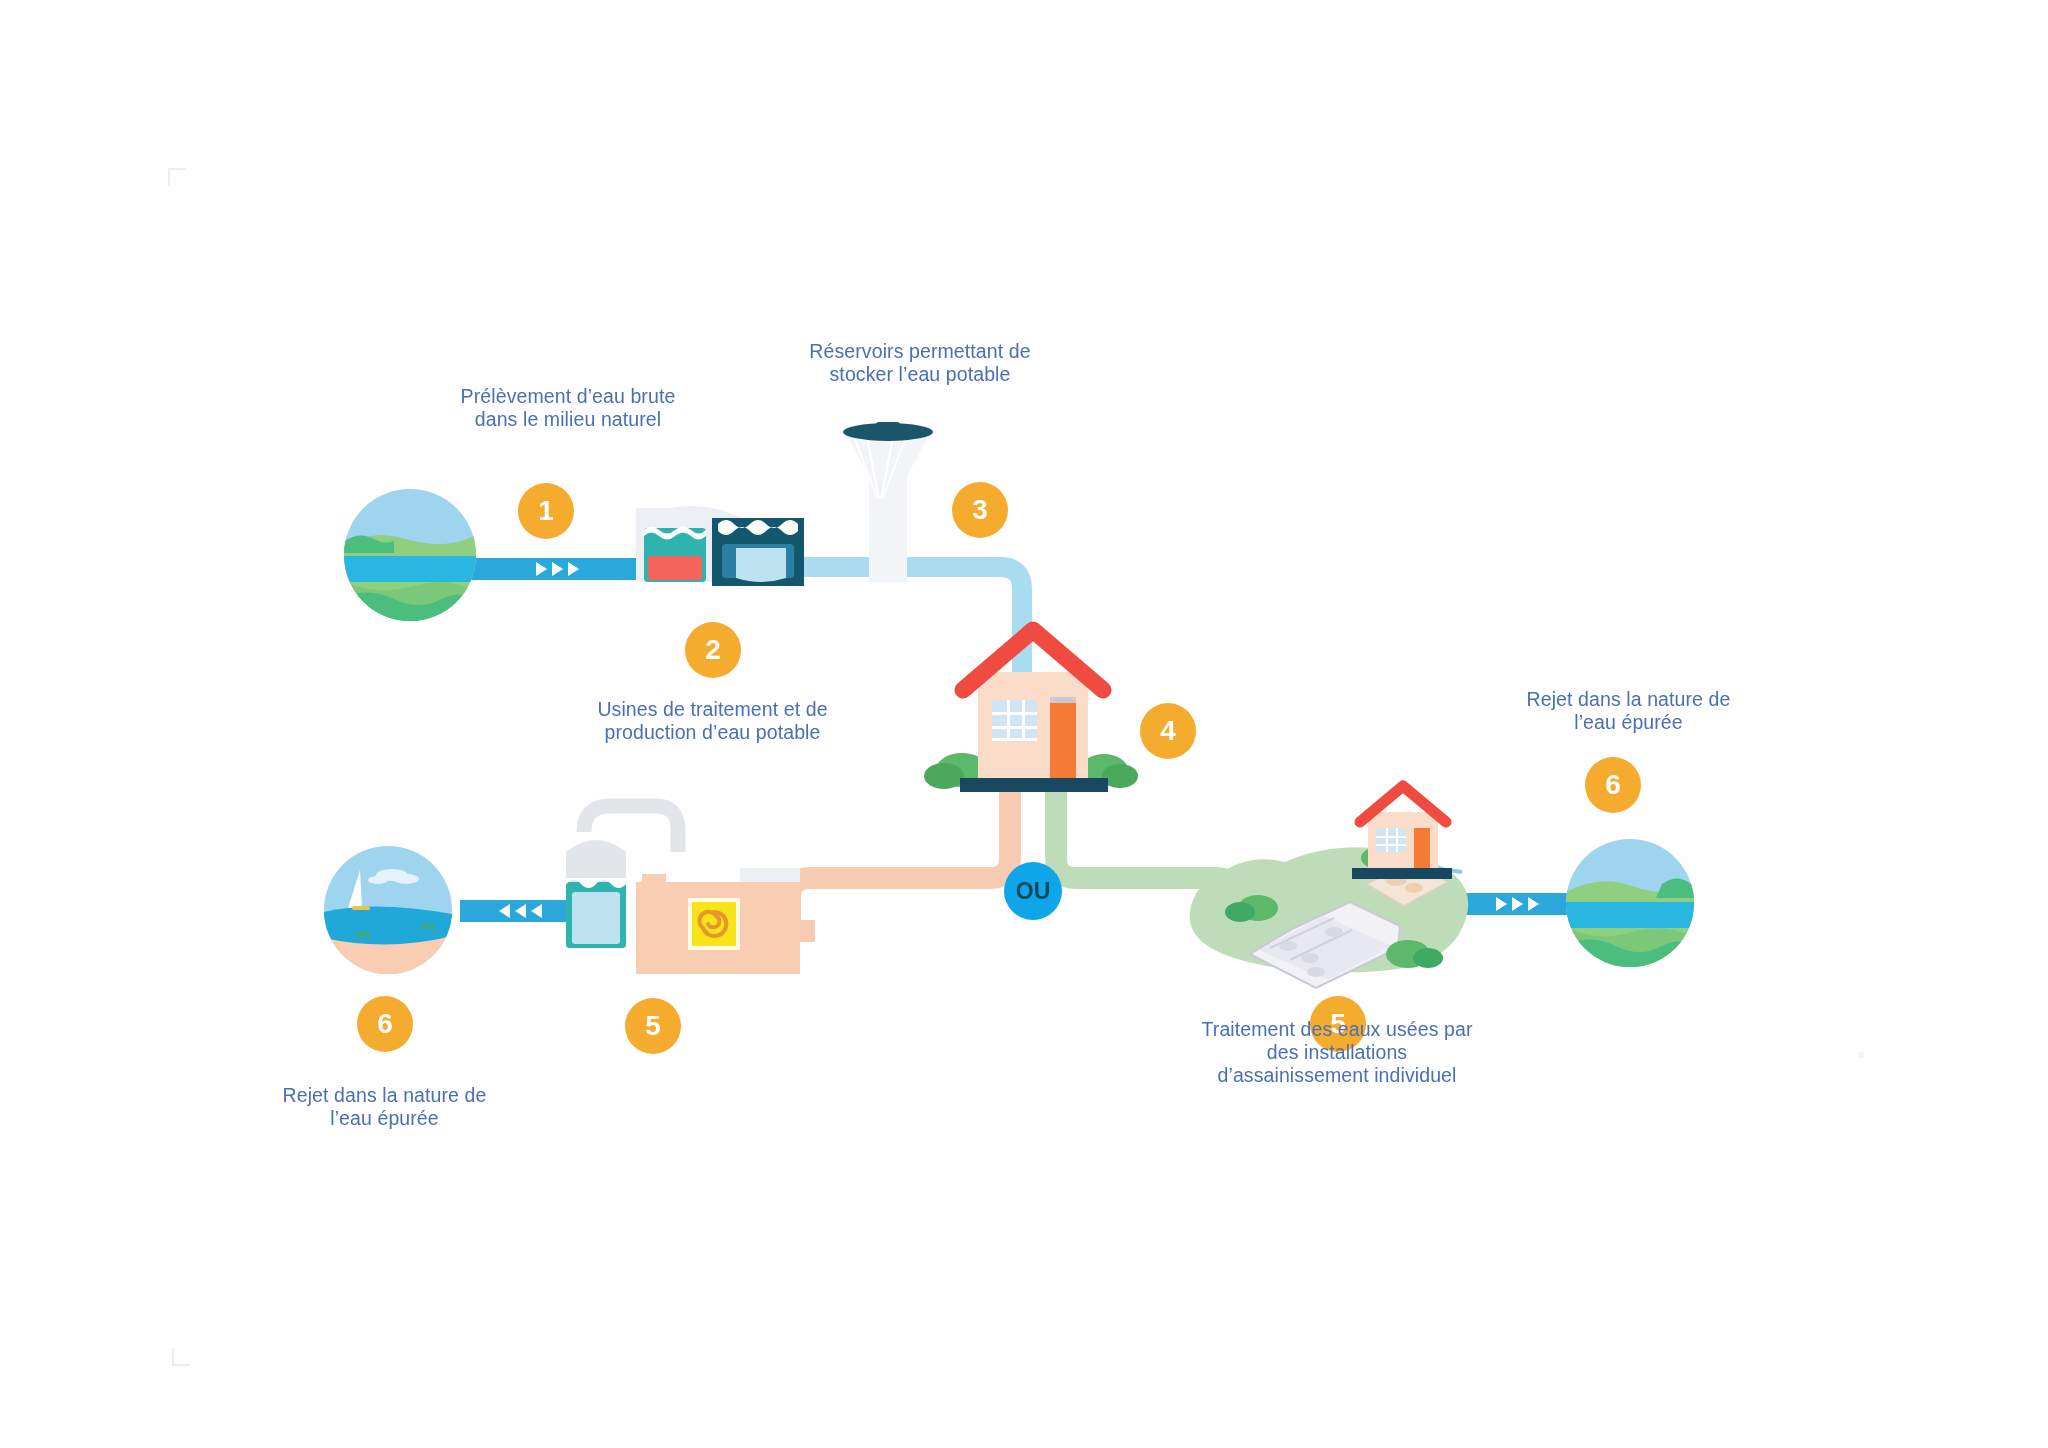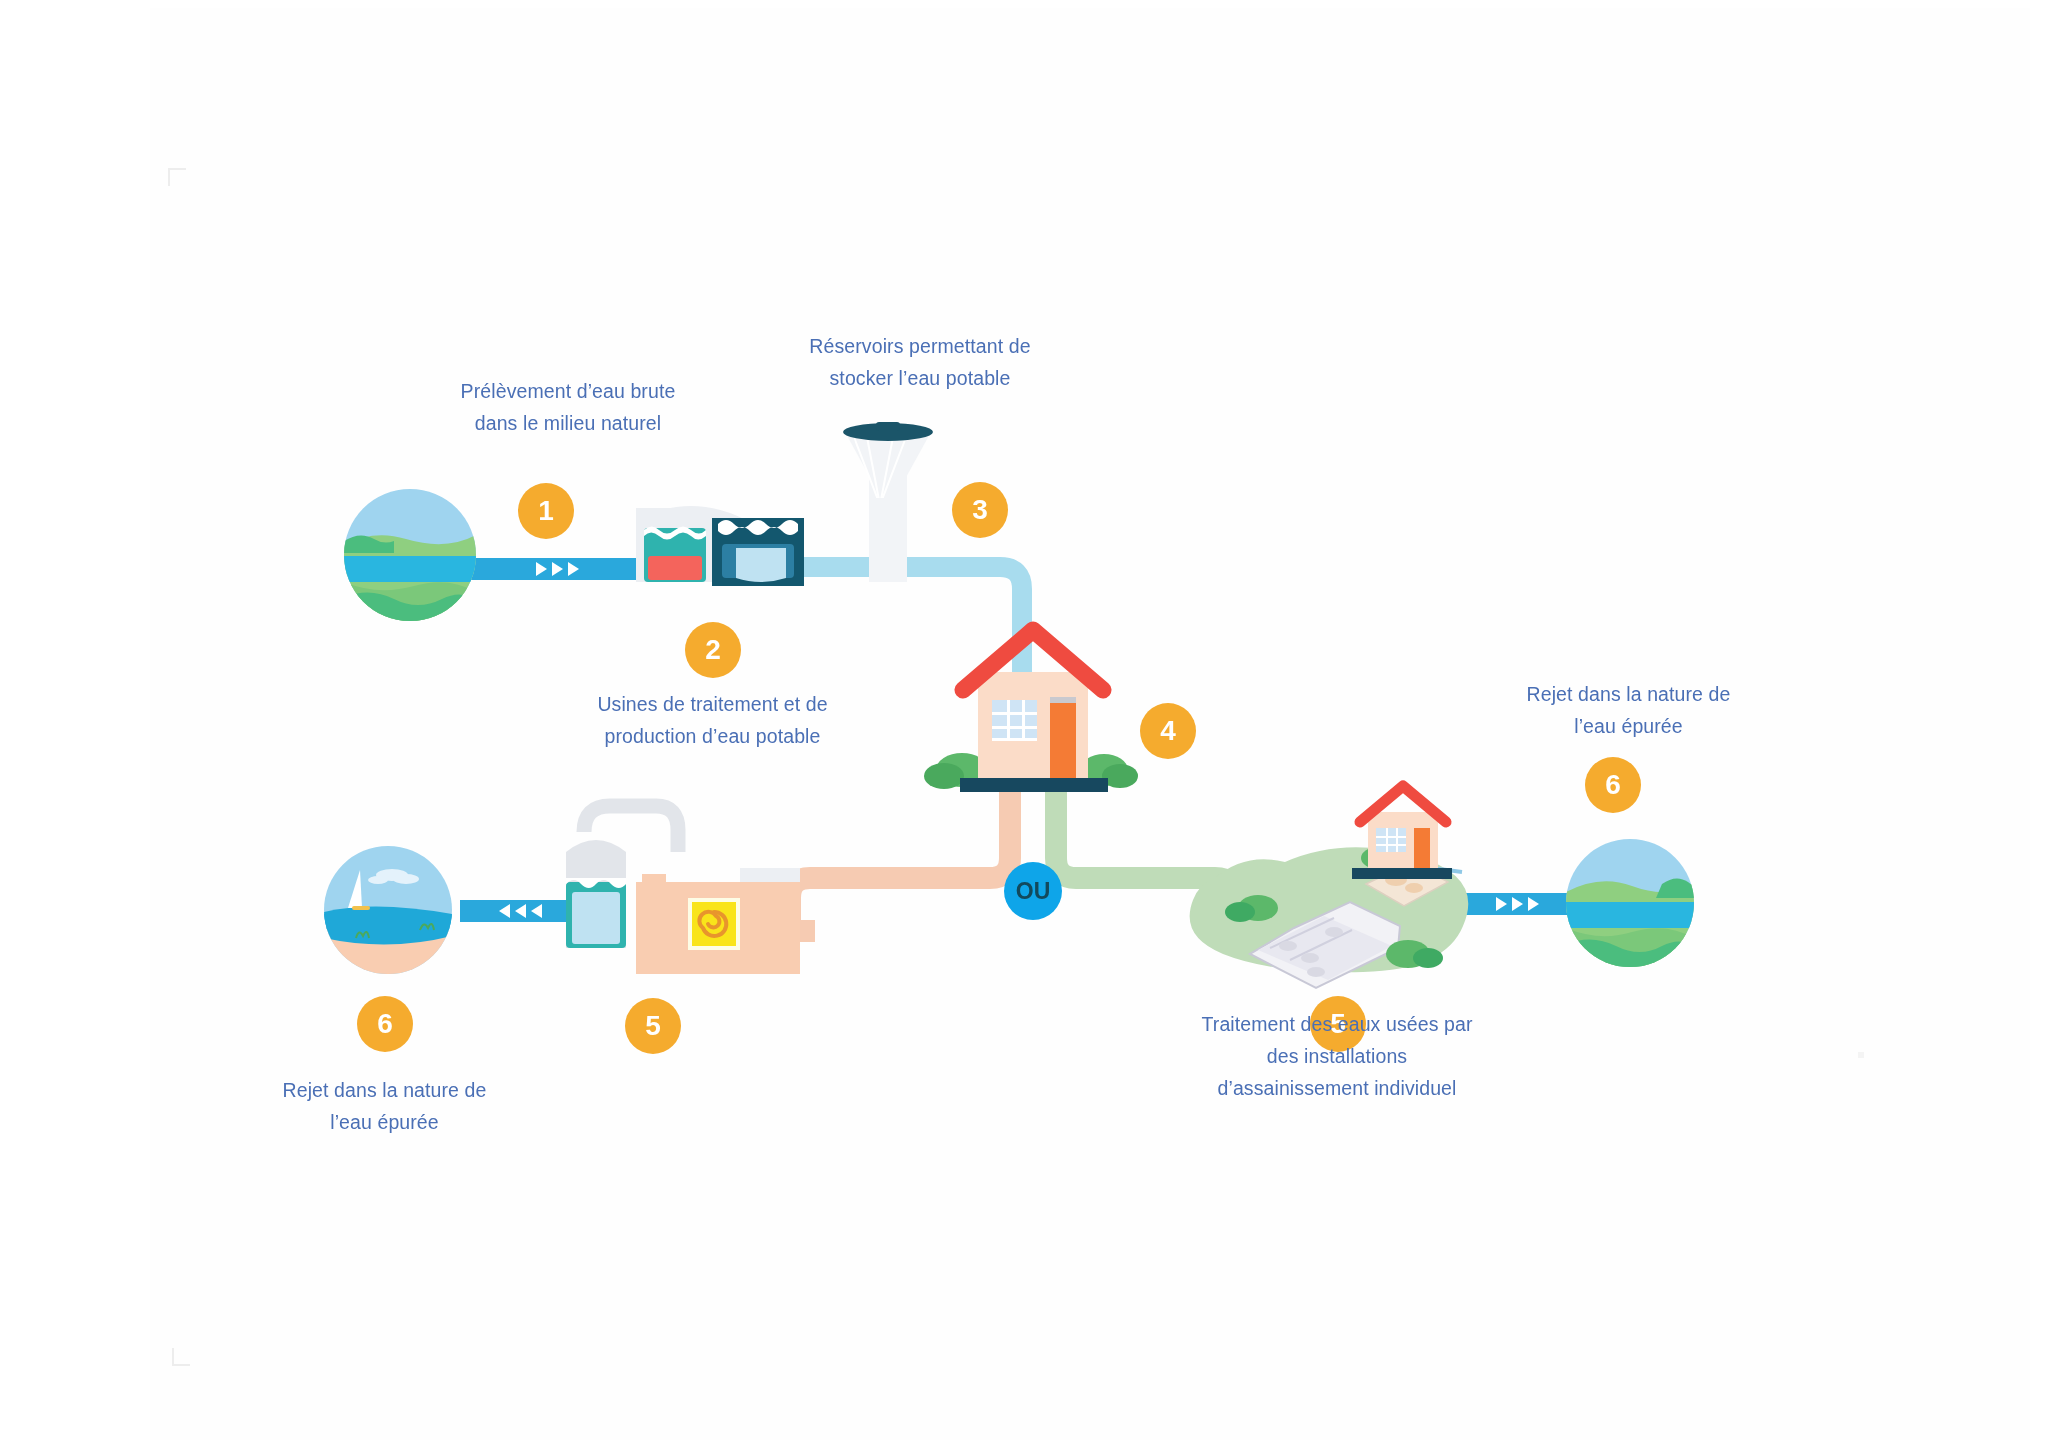--- a/index.html
+++ b/index.html
@@ -26,25 +26,26 @@
   .corner.bl{left:172px;top:1348px;border-left:2px solid #cfcfcf;border-bottom:2px solid #cfcfcf;}
   .corner.br{left:1858px;top:1052px;width:6px;height:6px;background:#e2e2e2;}
 
   svg#diagram{position:absolute;left:0;top:0;}
 
   
   .label{
     position:absolute;
     color:#4a6fb5;
     font-size:19.5px;
-    line-height:32px;
+    line-height:23px;
     text-align:center;
     font-family:"Liberation Sans","DejaVu Sans",sans-serif;
     white-space:pre-line;
     letter-spacing:.1px;
+    margin-top:10px;
   }
   
   .badge{
     position:absolute;
     width:56px;height:56px;border-radius:50%;
     background:#f5ab2e;
     color:#ffffff;
     font-size:28px;
     font-weight:bold;
     display:flex;align-items:center;justify-content:center;

